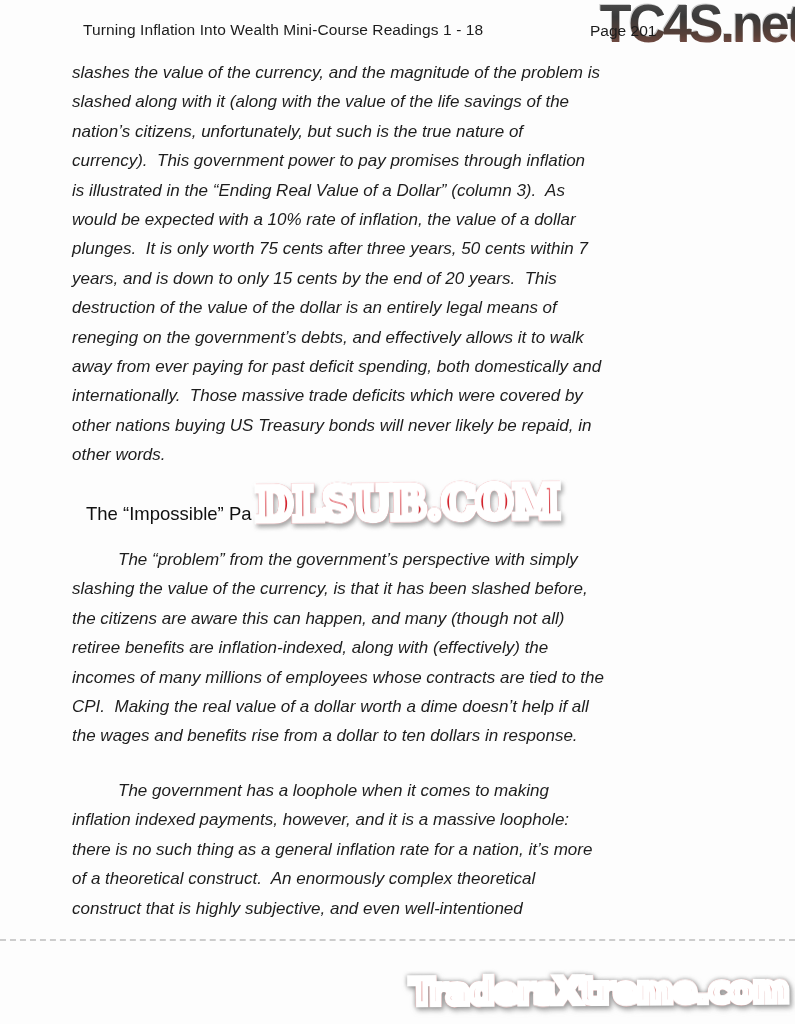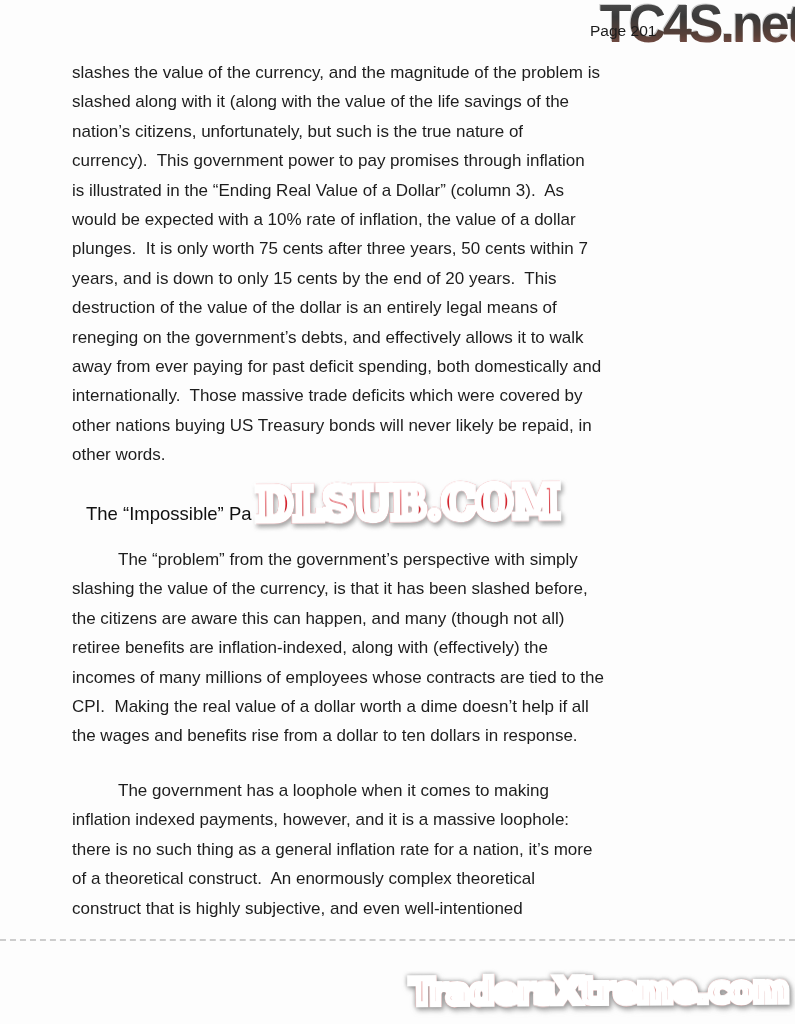--- a/index.html
+++ b/index.html
@@ -53,20 +53,21 @@
 
   
   .para {
     position: absolute;
     left: 72px;
     width: 700px;
     font-size: 17px;
     line-height: 29.4px;
     white-space: pre-wrap;
     color: #1d1d1d;
+    font-style: italic;
   }
   .para.indent { text-indent: 46px; }
   .para.p1 { top: 58px; }
   .para.p2 { top: 545px; }
   .para.p3 { top: 776px; }
 
   .section-heading {
     position: absolute;
     left: 78px;
     top: 495px;
@@ -128,20 +129,21 @@
     color: transparent;
     filter: drop-shadow(0 0 2px rgba(130,130,130,0.8)) drop-shadow(2px 3px 2px rgba(120,120,120,0.55));
     white-space: nowrap;
   }
 </style>
 </head>
 <body>
 
 <div class="page">
 
+  <span class="header-title">Turning Inflation Into Wealth Mini-Course Readings 1 - 18</span>
   <span class="page-number">Page 201</span>
   <div class="tc4s-logo">TC4S.net</div>
 
   <div class="para p1">slashes the value of the currency, and the magnitude of the problem is
 slashed along with it (along with the value of the life savings of the
 nation’s citizens, unfortunately, but such is the true nature of
 currency).  This government power to pay promises through inflation
 is illustrated in the “Ending Real Value of a Dollar” (column 3).  As
 would be expected with a 10% rate of inflation, the value of a dollar
 plunges.  It is only worth 75 cents after three years, 50 cents within 7

